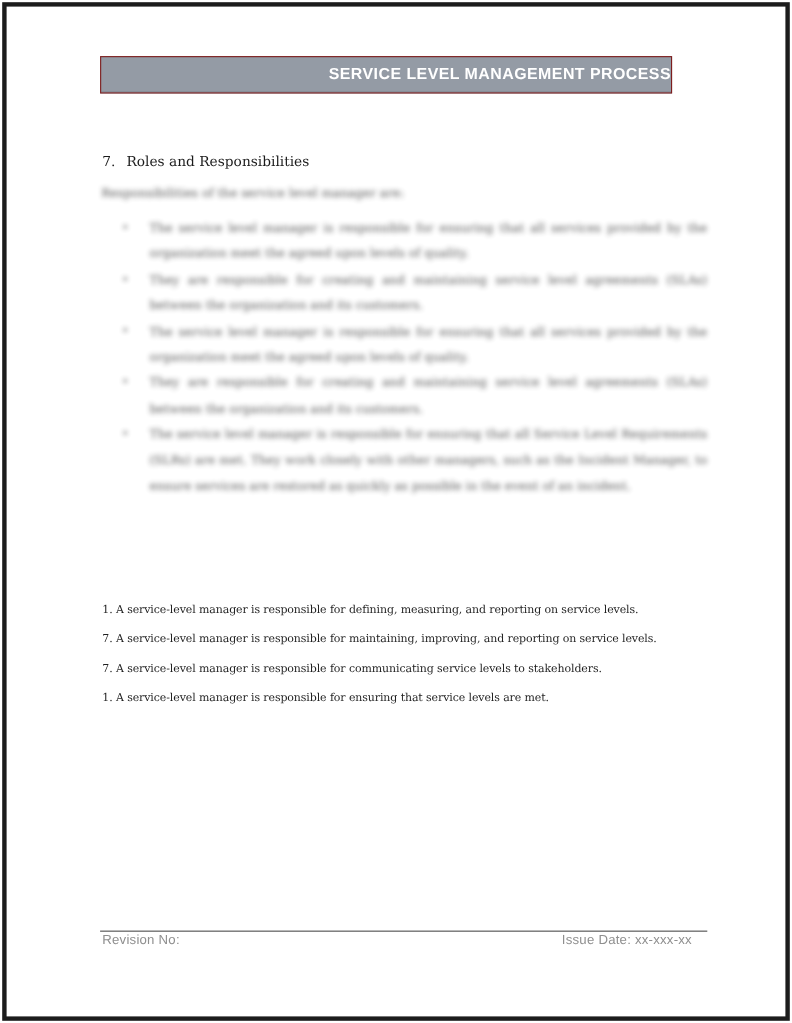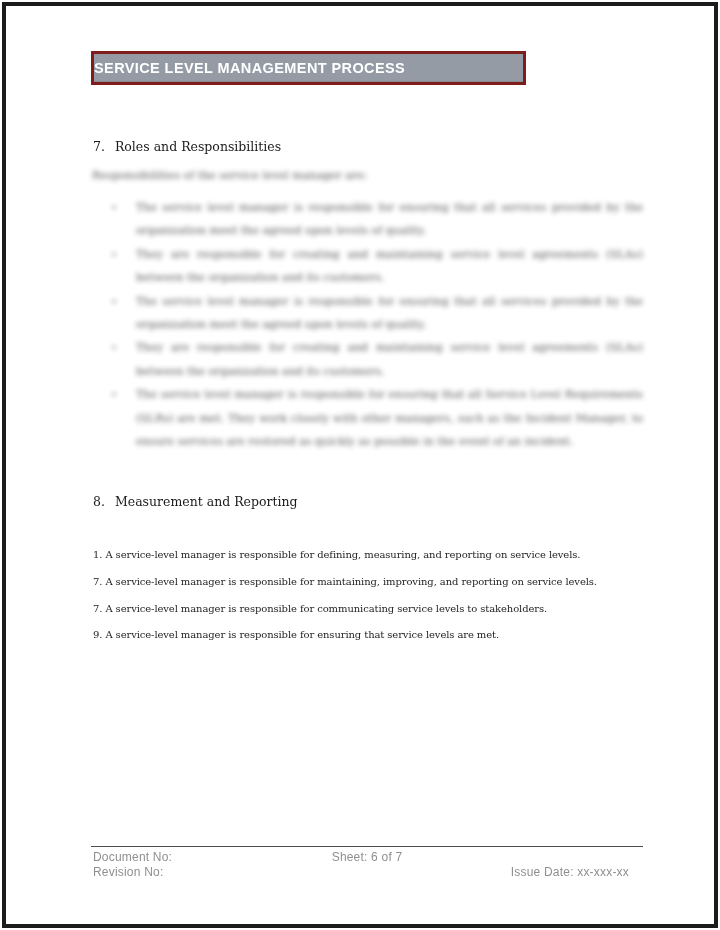--- a/index.html
+++ b/index.html
@@ -13,25 +13,25 @@
   .page-frame {
     position: absolute;
     inset: 2px;
     border: 4px solid #1c1c1c;
     background: #ffffff;
   }
   
   .banner {
     position: absolute;
     left: 85px; top: 45px;
-    width: 435px; height: 34px;
+    width: 520px; height: 34px;
     background: #949ba5;
-    border: 3px solid #7f1d1d;
+    border: 1px solid #7f1d1d;
     box-shadow: inset 0 -1px 0 #848b95;
-    display: flex; align-items: center; justify-content: flex-start;
+    display: flex; align-items: center; justify-content: flex-end;
   }
   .banner-title {
     font-family: "Liberation Sans", sans-serif;
     font-size: 14.5px;
     font-weight: bold;
     letter-spacing: 0.4px;
     color: #ffffff;
     white-space: nowrap;
   }
   
@@ -149,36 +149,29 @@
     <li class="bullet-item">
       <span class="bullet-marker">•</span>
       <span class="bullet-text">They are responsible for creating and maintaining service level agreements (SLAs) between the organization and its customers.</span>
     </li>
     <li class="bullet-item">
       <span class="bullet-marker">•</span>
       <span class="bullet-text">The service level manager is responsible for ensuring that all Service Level Requirements (SLRs) are met. They work closely with other managers, such as the Incident Manager, to ensure services are restored as quickly as possible in the event of an incident.</span>
     </li>
   </ul>
 
-  <div class="section-heading" id="sec8-heading">
-    <span class="num">8.</span><span>Measurement and Reporting</span>
-  </div>
 
 
   <ol class="numbered-list">
     <li class="numbered-item">1. A service-level manager is responsible for defining, measuring, and reporting on service levels.</li>
     <li class="numbered-item">7. A service-level manager is responsible for maintaining, improving, and reporting on service levels.</li>
     <li class="numbered-item">7. A service-level manager is responsible for communicating service levels to stakeholders.</li>
-    <li class="numbered-item">9. A service-level manager is responsible for ensuring that service levels are met.</li>
+    <li class="numbered-item">1. A service-level manager is responsible for ensuring that service levels are met.</li>
   </ol>
 
   <div class="footer">
-    <div class="footer-row first">
-      <span class="footer-left">Document No:</span>
-      <span class="footer-center">Sheet: 6 of 7</span>
-    </div>
     <div class="footer-row">
       <span class="footer-left">Revision No:</span>
       <span class="footer-right">Issue Date: xx-xxx-xx</span>
     </div>
   </div>
 
 </div>
 
 </body></html>

